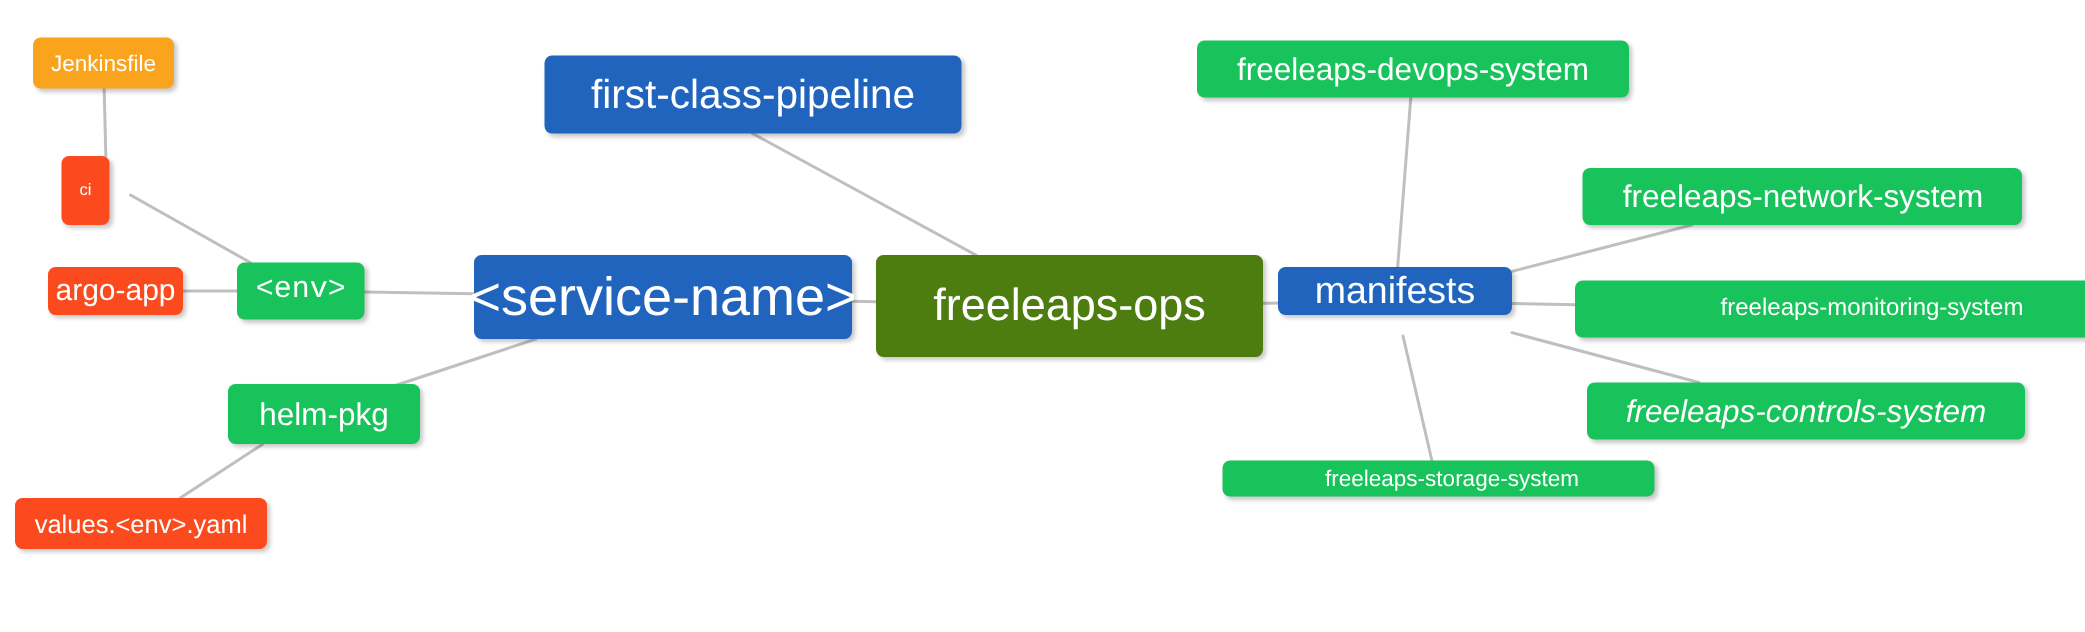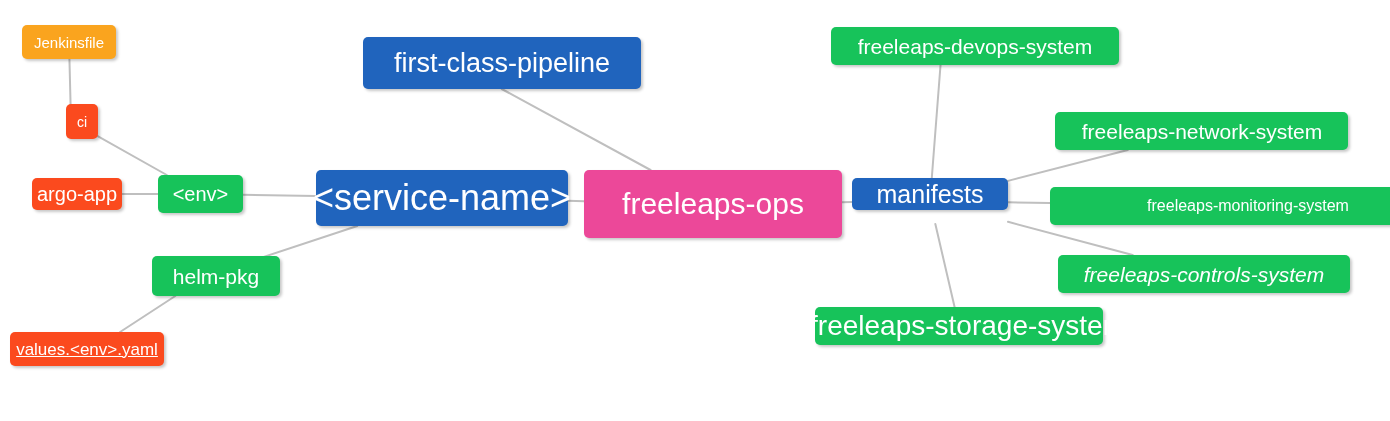--- a/index.html
+++ b/index.html
@@ -34,21 +34,21 @@
     justify-content: center;
     border-radius: 5px;
     color: #ffffff;
     white-space: nowrap;
     line-height: 1;
     box-shadow: 2px 2px 3px rgba(0,0,0,0.22);
     padding: 0 10px;
     cursor: pointer;
     user-select: none;
   }
-  .node-root     { background: #ec4899; }
+  .node-root     { background: #4d7c0f; }
   .node-blue     { background: #2064bd; }
   .node-green    { background: #17c35a; }
   .node-orange   { background: #faa41e; }
   .node-red      { background: #fb4a1e; }
 </style>
 </head>
 <body>
 
 <div id="mindmap">
   <svg id="edges" viewBox="0 0 1390 421">
@@ -65,25 +65,25 @@
       <line x1="1008" y1="180.88950276243094" x2="1127.807142857143" y2="150" stroke="#bfbfbf" stroke-width="2" stroke-linecap="round"></line>
       <line x1="1008" y1="202.3732394366197" x2="1050" y2="203.11267605633802" stroke="#bfbfbf" stroke-width="2" stroke-linecap="round"></line>
       <line x1="1008" y1="221.7810218978102" x2="1132.6849315068494" y2="255" stroke="#bfbfbf" stroke-width="2" stroke-linecap="round"></line>
       <line x1="935.336" y1="224" x2="954.592" y2="307" stroke="#bfbfbf" stroke-width="2" stroke-linecap="round"></line>
     </svg>
   <div id="node-layer">
       <div class="node node-root" style="left: 584px; top: 170px; width: 258px; height: 68px; font-size: 30px;">freeleaps-ops</div>
       <div class="node node-blue" style="left: 316px; top: 170px; width: 252px; height: 56px; font-size: 36px;">&lt;service-name&gt;</div>
       <div class="node node-blue" style="left: 315px; top: 37px; width: 278px; height: 52px; font-size: 27px; margin-left: 48px;">first-class-pipeline</div>
       <div class="node node-blue" style="left: 852px; top: 178px; width: 156px; height: 32px; font-size: 25px;">manifests</div>
-      <div class="node node-green" style="left: 158px; top: 175px; width: 85px; height: 38px; font-size: 20px;">&lt;env&gt;</div>
+      <div class="node node-green" style="left: 158px; top: 175px; width: 85px; height: 38px; font-size: 20px; font-family: Liberation Mono, monospace;">&lt;env&gt;</div>
       <div class="node node-green" style="left: 152px; top: 256px; width: 128px; height: 40px; font-size: 21px;">helm-pkg</div>
-      <div class="node node-red" style="left: 66px; top: 104px; width: 32px; height: 35px; font-size: 14px;">ci</div>
+      <div class="node node-red" style="left: 41px; top: 104px; width: 32px; height: 46px; font-size: 11px;">ci</div>
       <div class="node node-red" style="left: 32px; top: 178px; width: 90px; height: 32px; font-size: 20px;">argo-app</div>
-      <div class="node node-red" style="left: 10px; top: 332px; width: 154px; height: 34px; font-size: 17px; text-decoration: underline;">values.&lt;env&gt;.yaml</div>
+      <div class="node node-red" style="left: 10px; top: 332px; width: 168px; height: 34px; font-size: 17px;">values.&lt;env&gt;.yaml</div>
       <div class="node node-orange" style="left: 22px; top: 25px; width: 94px; height: 34px; font-size: 15px;">Jenkinsfile</div>
-      <div class="node node-green" style="left: 798px; top: 27px; width: 288px; height: 38px; font-size: 21px; margin-left: 33px;">freeleaps-devops-system</div>
+      <div class="node node-green" style="left: 798px; top: 27px; width: 288px; height: 38px; font-size: 21px;">freeleaps-devops-system</div>
       <div class="node node-green" style="left: 1055px; top: 112px; width: 293px; height: 38px; font-size: 21px; padding-left: 11px;">freeleaps-network-system</div>
       <div class="node node-green" style="left: 1050px; top: 187px; width: 396px; height: 38px; font-size: 16px;">freeleaps-monitoring-system</div>
       <div class="node node-green" style="left: 1058px; top: 255px; width: 292px; height: 38px; font-size: 21px; font-style: italic;">freeleaps-controls-system</div>
-      <div class="node node-green" style="left: 815px; top: 307px; width: 288px; height: 38px; font-size: 28px; padding-left: 28px;">freeleaps-storage-system</div>
+      <div class="node node-green" style="left: 815px; top: 307px; width: 288px; height: 24px; font-size: 15px; padding-left: 28px;">freeleaps-storage-system</div>
     </div>
 </div>
 
 </body></html>

